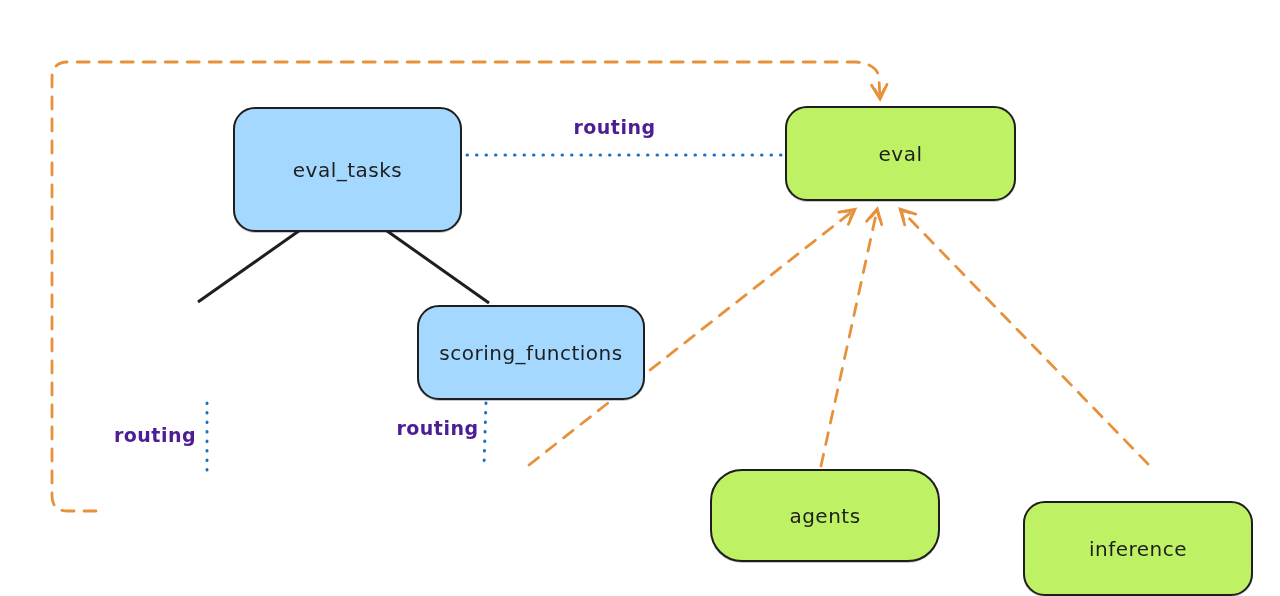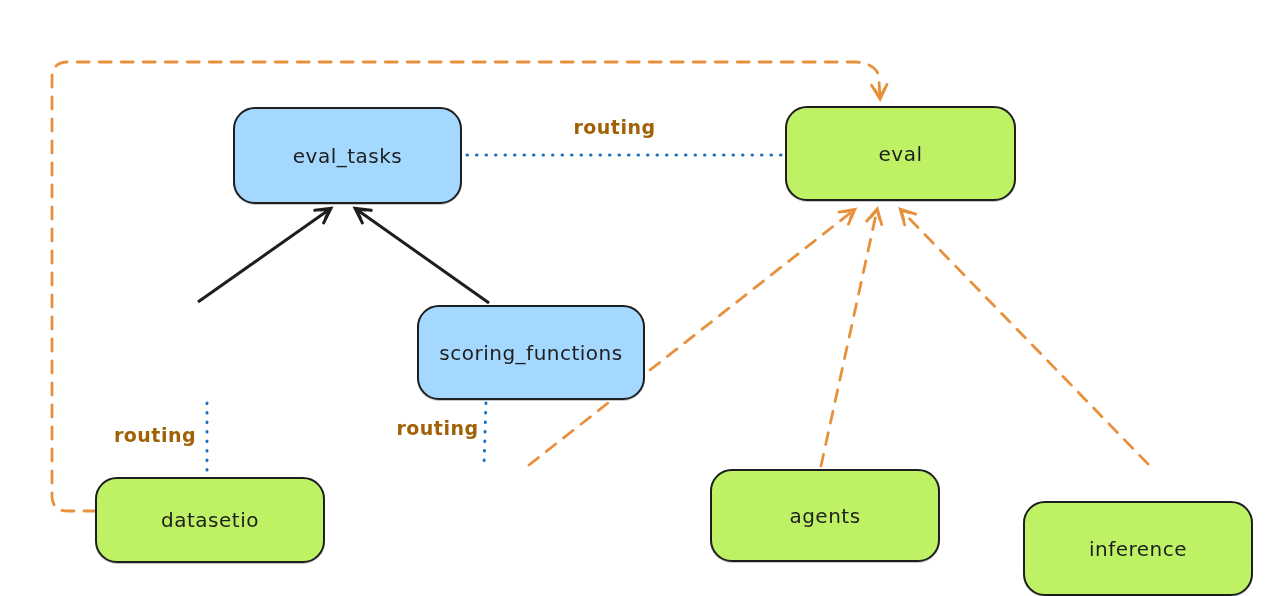--- a/index.html
+++ b/index.html
@@ -31,21 +31,21 @@
     justify-content: center;
     font-size: 20px;
     letter-spacing: 0.5px;
     color: #1e1e1e;
     box-shadow: 0 1px 0 rgba(30,30,30,0.25);
   }
   .node.blue  { background: #a5d8ff; }
   .node.green { background: #bef264; }
   .edge-label {
     position: absolute;
-    color: #a16207;
+    color: #4c1d95;
     font-weight: 700;
     font-size: 19px;
     letter-spacing: 0.5px;
     text-align: center;
   }
   .edge-black  { stroke: #1e1e1e; stroke-width: 3;   fill: none; }
   .edge-blue   { stroke: #1971c2; stroke-width: 3;   fill: none; stroke-dasharray: 0.5 9; stroke-linecap: round; }
   .edge-orange { stroke: #e8913d; stroke-width: 2.8; fill: none; stroke-dasharray: 12 10; stroke-linecap: round; }
 </style>
 </head>
@@ -71,39 +71,36 @@
     <path class="edge-blue" d="M 467 155 L 783 155"></path>
     <path class="edge-blue" d="M 207 403 L 207 474"></path>
     <path class="edge-blue" d="M 486 403 L 484 466"></path>
 
     <path class="edge-orange" d="M 96 511 L 68 511 Q 52 511 52 496 L 52 78 Q 52 62 68 62 L 856 62 Q 879 64 879 80 L 880 98" marker-end="url(#arrowOrange)"></path>
     <path class="edge-orange" d="M 529 465 L 854 210" marker-end="url(#arrowOrange)"></path>
     <path class="edge-orange" d="M 821 466 L 877 210" marker-end="url(#arrowOrange)"></path>
     <path class="edge-orange" d="M 1148 464 L 901 210" marker-end="url(#arrowOrange)"></path>
   </svg>
 
-  <div class="node blue" style="left:233px; top:107px; width:229px; height:97px;">
+  <div class="node blue" style="left:233px; top:107px; width:229px; height:125px;">
     <span>eval_tasks</span>
   </div>
 
   <div class="node green" style="left:785px; top:106px; width:231px; height:95px;">
     <span>eval</span>
   </div>
 
 
   <div class="node blue" style="left:385px; top:305px; width:228px; height:95px;margin-left:32px;">
     <span>scoring_functions</span>
   </div>
 
-  <div class="node green" style="left:95px; top:477px; width:230px; height:86px;">
-    <span>datasetio</span>
-  </div>
 
 
-  <div class="node green" style="left:710px; top:469px; width:230px; height:93px;">
+  <div class="node green" style="left:710px; top:469px; width:230px; height:93px;border-radius:32px;">
     <span>agents</span>
   </div>
 
   <div class="node green" style="left:1023px; top:467px; width:230px; height:95px;margin-top:34px;">
     <span>inference</span>
   </div>
 
   <div class="edge-label" style="left:562px; top:116px; width:105px;">routing</div>
   <div class="edge-label" style="left:105px; top:424px; width:100px;">routing</div>
   <div class="edge-label" style="left:395px; top:417px; width:85px;">routing</div>

